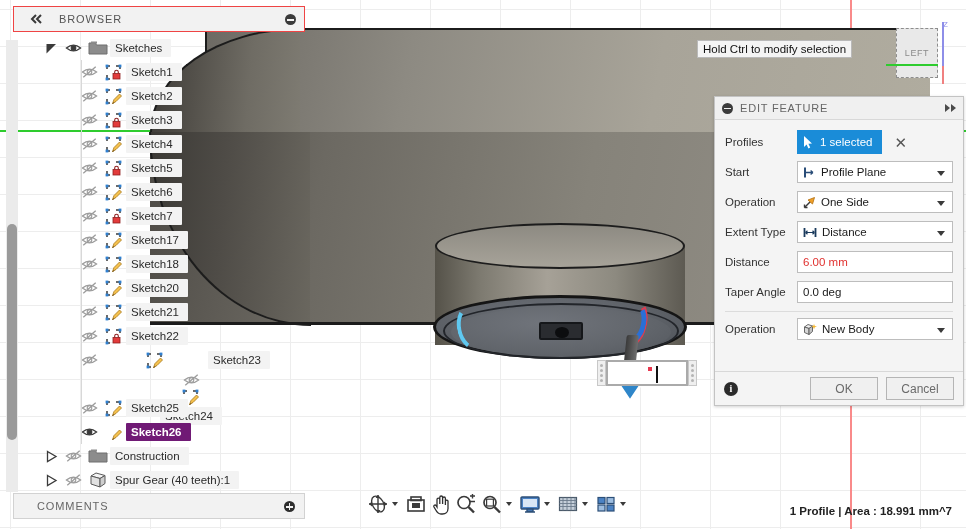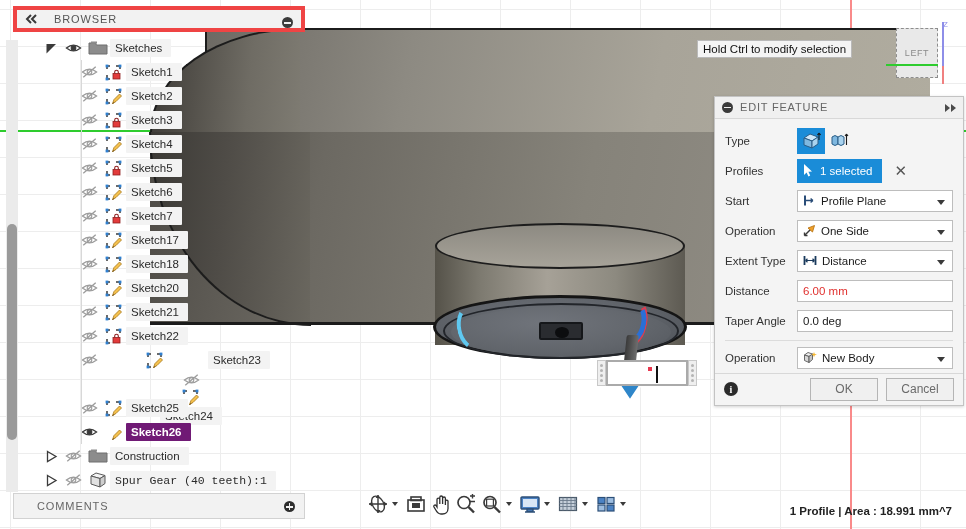--- a/index.html
+++ b/index.html
@@ -148,22 +148,22 @@
   .dim-grip { width: 9px; height: 26px; background: #efefef; border: 1px solid #c8c8c8;
      display:flex; flex-direction:column; justify-content:center; align-items:center; gap:2px; }
   .dim-grip i { display:block; width:3px; height:3px; background:#b4b4b4; border-radius:50%; }
   .dim-box { flex:1; height: 26px; background:#fff; border:2px solid #aaa; position:relative; }
   .dim-caret { position:absolute; left:48px; top:4px; width:2px; height:17px; background:#111; }
   .dim-red { position:absolute; left:40px; top:5px; width:4px; height:4px; background:#e8384f; }
 
   
   #browser {
     position: absolute; left: 13px; top: 6px; width: 292px; height: 26px;
-    background: #f2f2f2; border: 4px solid #ef4444;
-    display: flex; align-items: center; padding: 0 8px;
+    background: #f2f2f2; border: 1px solid #ef4444;
+    display: flex; align-items: center; padding: 0 16px;
   }
   #browser .bt { font-size: 11px; color: #555; letter-spacing: .9px; margin-left: 16px; }
   .collapse-dot {
     position: absolute; right: 8px; top: 7px; width: 11px; height: 11px;
     border-radius: 50%; background: #3b3b3b;
   }
   .collapse-dot::after { content:""; position:absolute; left:2px; top:5px; width:7px; height:1.5px; background:#f2f2f2; }
 
   #tree { position: absolute; left: 16px; top: 36px; width: 290px; }
   .trow { display: flex; align-items: center; height: 24px; position: relative; }
@@ -704,21 +704,21 @@
           </svg>
         </span>
         <span class="ico">
           <svg width="20" height="16" viewBox="0 0 20 16">
             <path d="M1 3 H7 L8.6 5 H19 V14 H1 Z" fill="#8c8c8c" stroke="#6e6e6e" stroke-width="1"></path>
             <rect x="3" y="1.5" width="6" height="2.2" fill="#8c8c8c"></rect>
           </svg>
         </span>
         <span class="lbl">Construction</span>
       </div>
-      <div class="trow" style="padding-left: 26px; font-family: Liberation Mono, monospace;">
+      <div class="trow" style="padding-left: 26px;">
         <span class="tri">
           <svg width="13" height="13" viewBox="0 0 13 13">
             <path d="M2.5 1.5 L11 6.5 L2.5 11.5 Z" fill="none" stroke="#3b3b3b" stroke-width="1.3"></path>
           </svg>
         </span>
         <span class="eye">
           <svg width="19" height="16" viewBox="0 0 20 18">
             <path d="M2 9 Q10 2.5 18 9 Q10 15.5 2 9 Z" fill="none" stroke="#9c9c9c" stroke-width="1.4"></path>
             <circle cx="10" cy="9" r="2.6" fill="none" stroke="#9c9c9c" stroke-width="1.2"></circle>
             <path d="M3 15 L17 3" stroke="#9c9c9c" stroke-width="1.5"></path>
@@ -813,40 +813,20 @@
       <span class="mini"></span>
       <span class="dlg-title">EDIT FEATURE</span>
       <span class="dlg-exp">
           <i></i>
           <i></i>
         </span>
     </div>
 
     <div class="dlg-body">
 
-      <div class="row">
-        <div class="rl">Type</div>
-        <div class="rc">
-          <div class="typebtn on">
-            <svg width="19" height="19" viewBox="0 0 19 19">
-              <path d="M2 7 L8 3 L16 6 L10 10 Z" fill="#cfe8fa" stroke="#2a5d86" stroke-width="1"></path>
-              <path d="M2 7 L2 14 L10 17 L10 10 Z" fill="#7fb8e0" stroke="#2a5d86" stroke-width="1"></path>
-              <path d="M10 10 L16 6 L16 13 L10 17 Z" fill="#a9d3ef" stroke="#2a5d86" stroke-width="1"></path>
-              <path d="M17 9 V2 M17 2 l-1.6 2 M17 2 l1.6 2" stroke="#1a1a1a" stroke-width="1.1" fill="none"></path>
-            </svg>
-          </div>
-          <div class="typebtn">
-            <svg width="19" height="19" viewBox="0 0 19 19">
-              <path d="M2 6 L2 13 Q5 16 8 13 L8 6 Q5 3 2 6 Z" fill="#7fb8e0" stroke="#2a5d86" stroke-width="1"></path>
-              <path d="M8 6 L8 13 Q11 16 14 13 L14 6 Q11 3 8 6 Z" fill="#a9d3ef" stroke="#2a5d86" stroke-width="1"></path>
-              <path d="M16.5 14 V3 M16.5 3 l-1.5 2 M16.5 3 l1.5 2" stroke="#1a1a1a" stroke-width="1.1" fill="none"></path>
-            </svg>
-          </div>
-        </div>
-      </div>
 
       <div class="row">
         <div class="rl">Profiles</div>
         <div class="rc">
           <div class="selbtn">
             <svg width="11" height="13" viewBox="0 0 11 13">
               <path d="M1 0 L1 11 L3.6 8.4 L5.4 12.4 L7.2 11.6 L5.4 7.8 L9 7.6 Z" fill="#ffffff"></path>
             </svg>
             <span>1 selected</span>
           </div>

